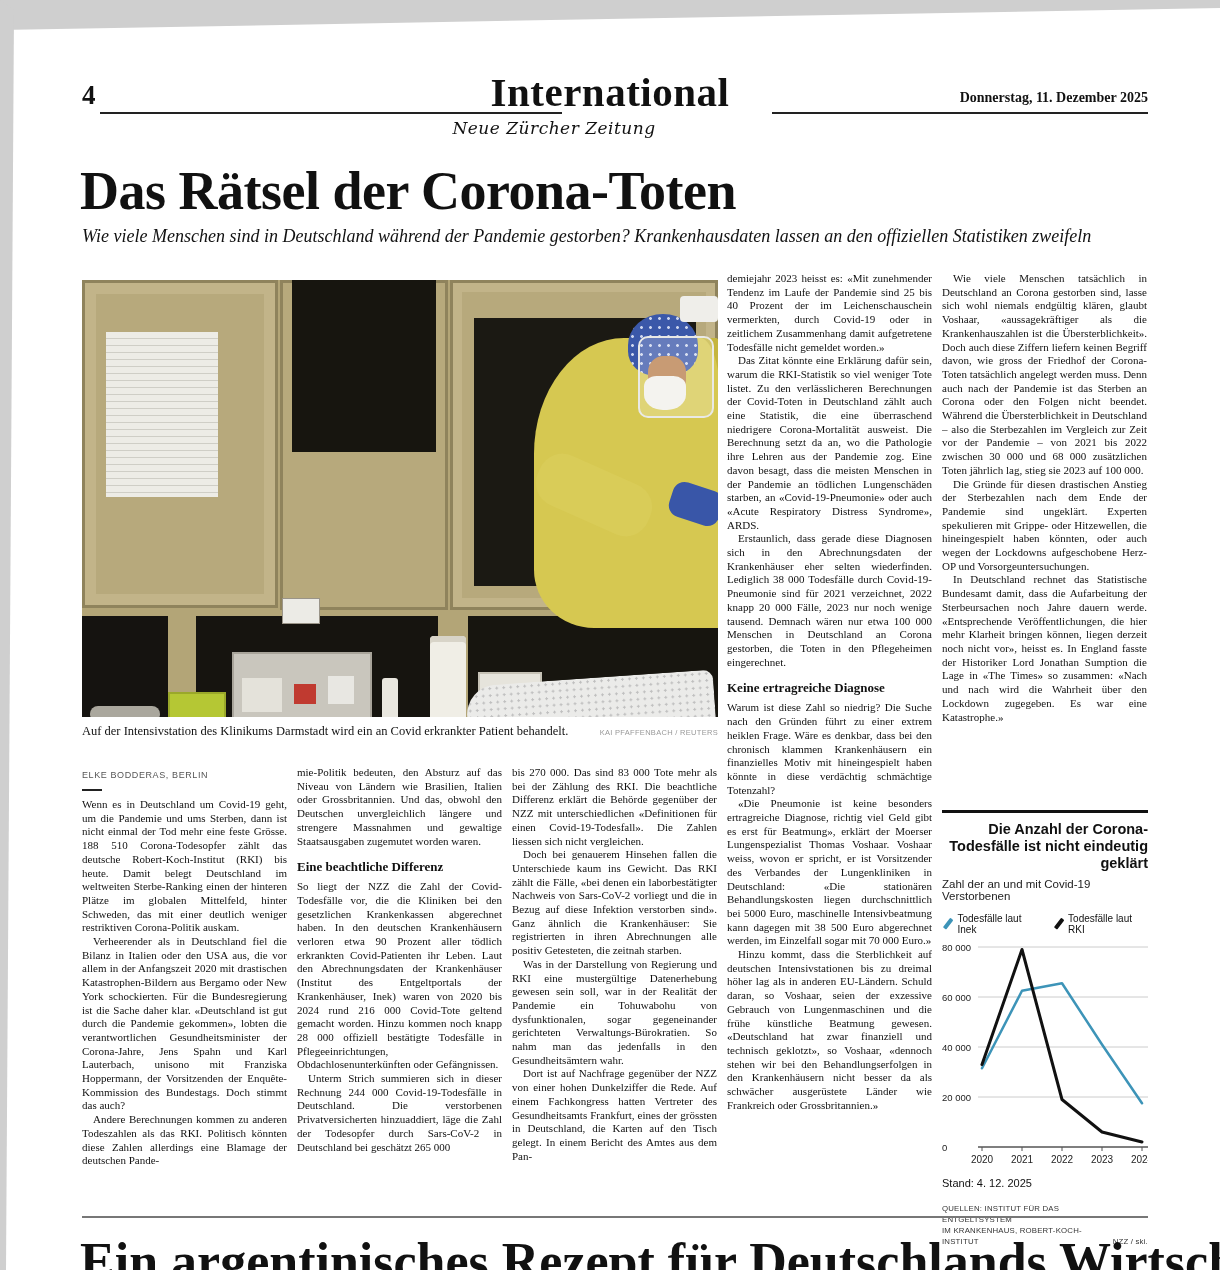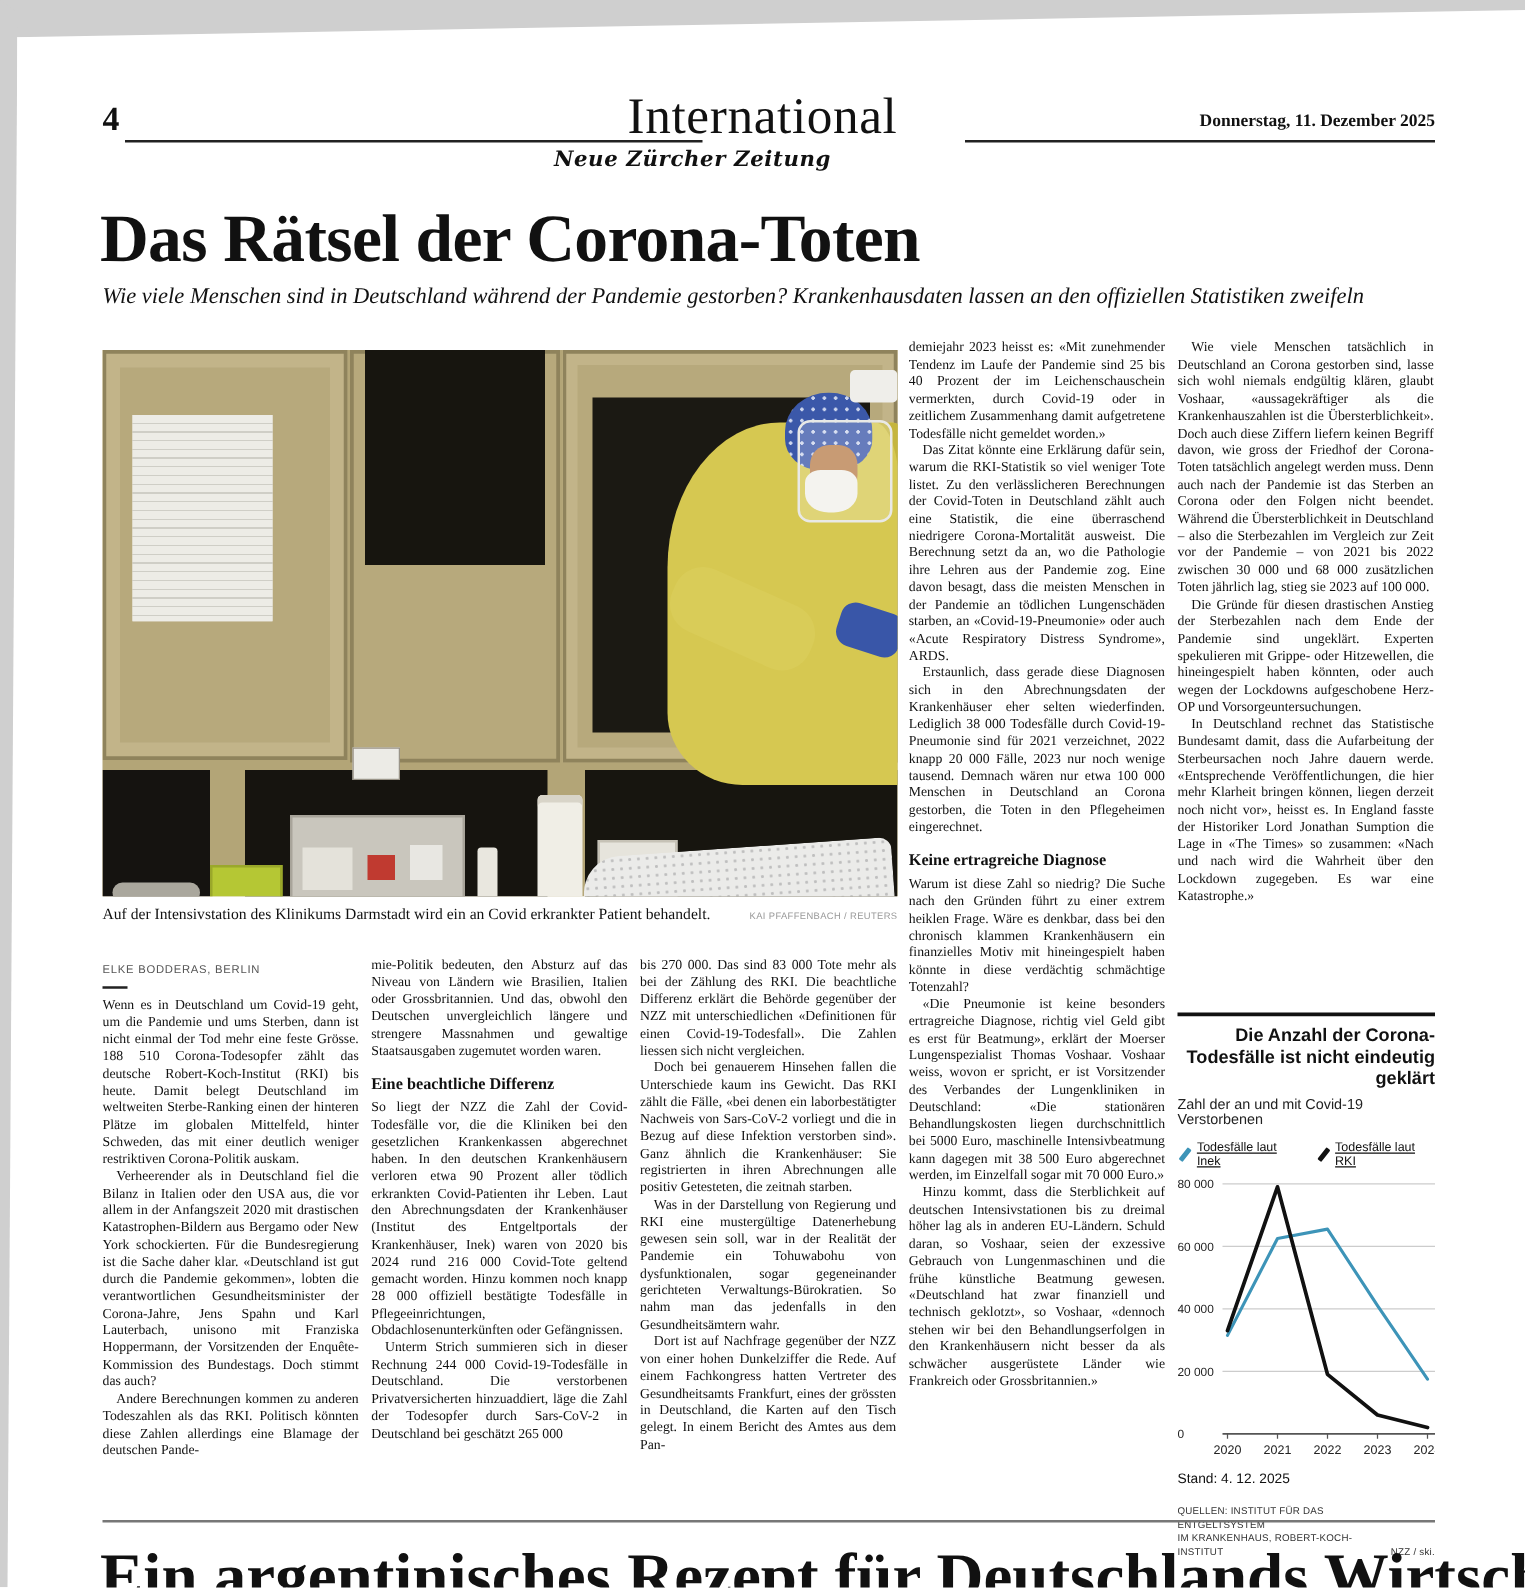--- a/index.html
+++ b/index.html
@@ -3,25 +3,25 @@
 <meta charset="utf-8">
 <style>
   html,body{margin:0;padding:0;}
   body{width:1220px;height:1270px;background:#ffffff;font-family:"Liberation Serif",serif;color:#111;position:relative;overflow:hidden;}
   .page{position:absolute;inset:0;background:#fff;}
   
   .scan-top{position:absolute;left:0;top:0;width:1220px;height:32px;background:#cfcfcf;clip-path:polygon(0 0,100% 0,100% 8px,0 30px);}
   .scan-left{position:absolute;left:0;top:0;width:14px;height:1270px;background:#cfcfcf;clip-path:polygon(0 0,14px 10px,6px 100%,0 100%);}
   
   .pagenum{position:absolute;left:82px;top:80px;font-size:27px;font-weight:bold;}
-  .section-title{position:absolute;left:0;top:68px;width:1220px;text-align:center;font-size:41px;font-weight:normal;letter-spacing:.5px;}
+  .section-title{position:absolute;left:0;top:68px;width:1220px;text-align:center;font-size:41px;font-weight:bold;letter-spacing:.5px;}
   .rule-left{position:absolute;left:100px;top:112px;width:462px;height:2px;background:#222;}
   .rule-right{position:absolute;left:772px;top:112px;width:376px;height:2px;background:#222;}
   .date{position:absolute;right:72px;top:90px;font-size:14px;font-weight:bold;}
-  .masthead{position:absolute;left:0;top:118px;width:1108px;text-align:center;font-family:"DejaVu Serif",serif;font-style:italic;font-weight:bold;font-size:17px;letter-spacing:.5px;}
+  .masthead{position:absolute;left:0;top:118px;width:1108px;text-align:center;font-family:"DejaVu Serif",serif;font-style:italic;font-weight:normal;font-size:17px;letter-spacing:.5px;}
   
   .headline{position:absolute;left:80px;top:160px;width:1070px;font-size:54px;font-weight:bold;letter-spacing:-.5px;white-space:nowrap;}
   .subtitle{position:absolute;left:82px;top:226px;width:1070px;font-size:18px;font-style:italic;}
   
   .col{position:absolute;width:205px;font-size:11px;line-height:13.7px;text-align:justify;overflow:hidden;hyphens:auto;}
   .col p{margin:0;text-indent:11px;}
   .col p.ni{text-indent:0;}
   .col h4{margin:11px 0 6px;font-size:13px;line-height:15px;text-indent:0;text-align:left;}
   #col1{left:82px;top:798px;height:417px;}
   #col2{left:297px;top:766px;height:450px;}
@@ -33,21 +33,21 @@
   
   .caption-row{position:absolute;left:82px;top:724px;width:636px;display:flex;justify-content:space-between;align-items:baseline;}
   .caption{font-size:12.5px;}
   .credit{font-family:Liberation Sans, sans-serif;font-size:7.5px;color:#999;letter-spacing:.3px;white-space:nowrap;margin-left:24px;}
   
   .chartbox{position:absolute;left:942px;top:810px;width:206px;font-family:"Liberation Sans",sans-serif;}
   .chart-toprule{height:3px;background:#111;}
   .chart-title{margin-top:8px;font-size:14.5px;line-height:17px;font-weight:bold;color:#111;text-align:right;}
   .chart-sub{margin-top:6px;font-size:11.5px;color:#222;}
   .legend{margin-top:11px;display:flex;gap:13px;font-size:10px;color:#111;align-items:center;}
-  .legend-item{display:flex;align-items:center;gap:4px;text-decoration:underline;}
+  .legend-item{display:flex;align-items:center;gap:4px;}
   .slash{display:inline-block;width:12px;height:3.5px;border-radius:1px;transform:rotate(-52deg);}
   .chart-svg{display:block;margin-top:6px;}
   .stand{margin-top:2px;font-size:11px;color:#111;}
   .sources{margin-top:14px;display:flex;justify-content:space-between;align-items:flex-end;font-size:7.8px;line-height:11px;color:#333;letter-spacing:.2px;}
   .sources .src-credit{white-space:nowrap;}
   
   .bottom-rule{position:absolute;left:82px;top:1216px;width:1066px;height:1.5px;background:#777;}
   .next-headline{position:absolute;left:80px;top:1232px;width:1100px;font-size:52px;font-weight:bold;white-space:nowrap;}
   
   .photo{position:absolute;left:82px;top:280px;width:636px;height:437px;overflow:hidden;background:#b3a577;}

